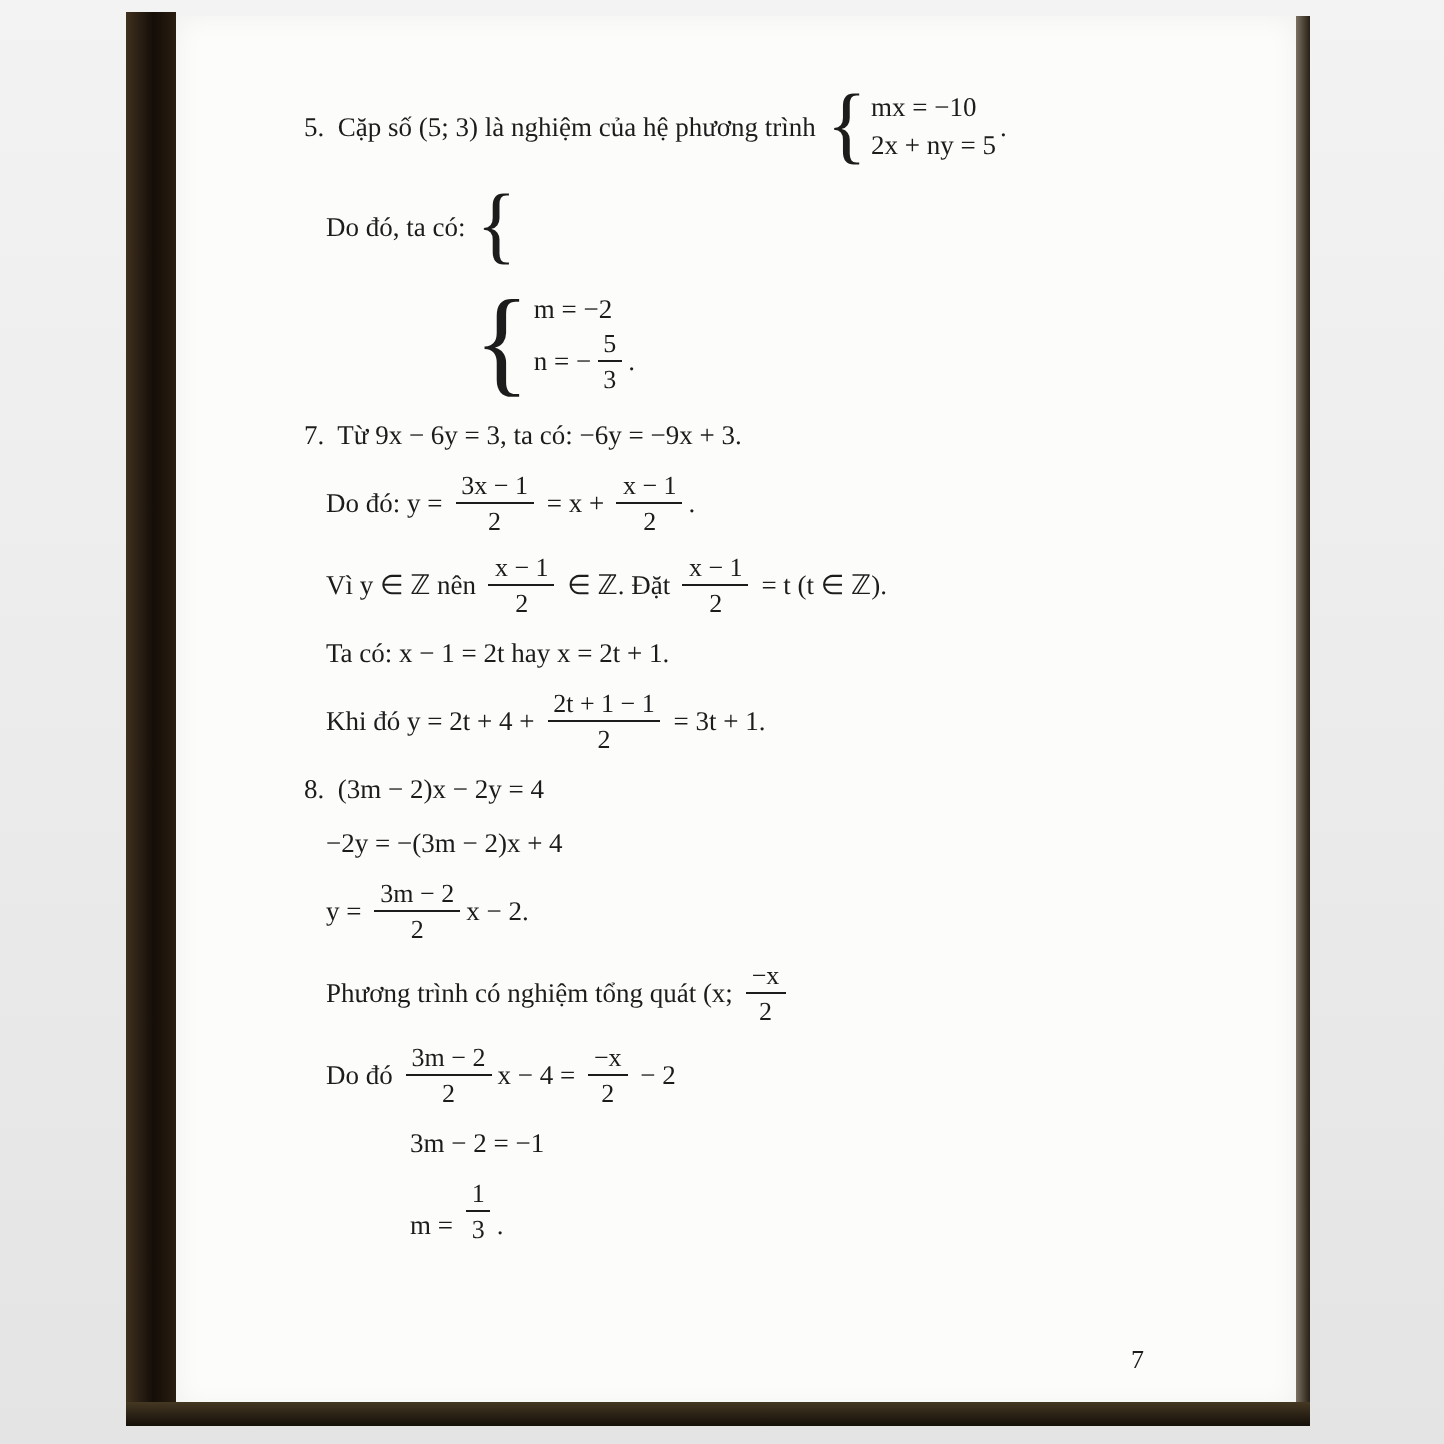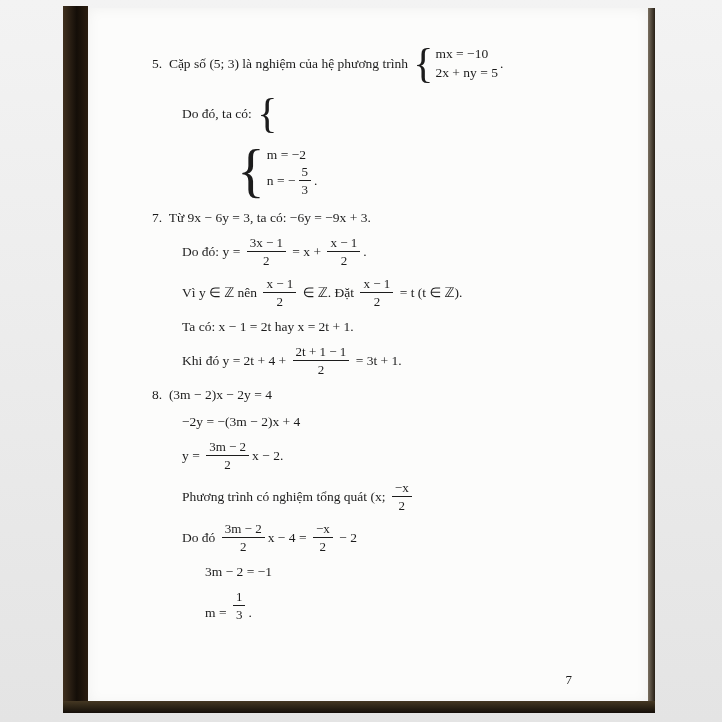--- a/index.html
+++ b/index.html
@@ -28,21 +28,21 @@
   .bottom-edge {
     position:absolute; left:63px; top:701px; width:592px; height:12px;
     background:linear-gradient(#453823,#140f09);
   }
   .content { position:absolute; left:64px; top:34px; right:14px; }
   .line {
     display:flex; align-items:center; margin-bottom:8px;
     font-size:13.5px; line-height:19px; white-space:pre;
   }
   .ind-item { margin-left:0; }
-  .ind-para { margin-left:30px; }
+  .ind-para { margin-left:11px; }
   .ind-eq   { margin-left:83px; }
   .ind-eq2  { margin-left:53px;align-items:flex-end; }
   .mtext { white-space:pre; }
   .frac {
     display:inline-flex; flex-direction:column; align-items:center;
     margin:0 3px; font-size:13px;
   }
   .frac .num { display:block; padding:0 3px 1px; border-bottom:1px solid #1c1c1c; line-height:15px; }
   .frac .den { display:block; padding:1px 3px 0; line-height:15px; }
   .cases { display:inline-flex; align-items:center; margin:0 2px; }

